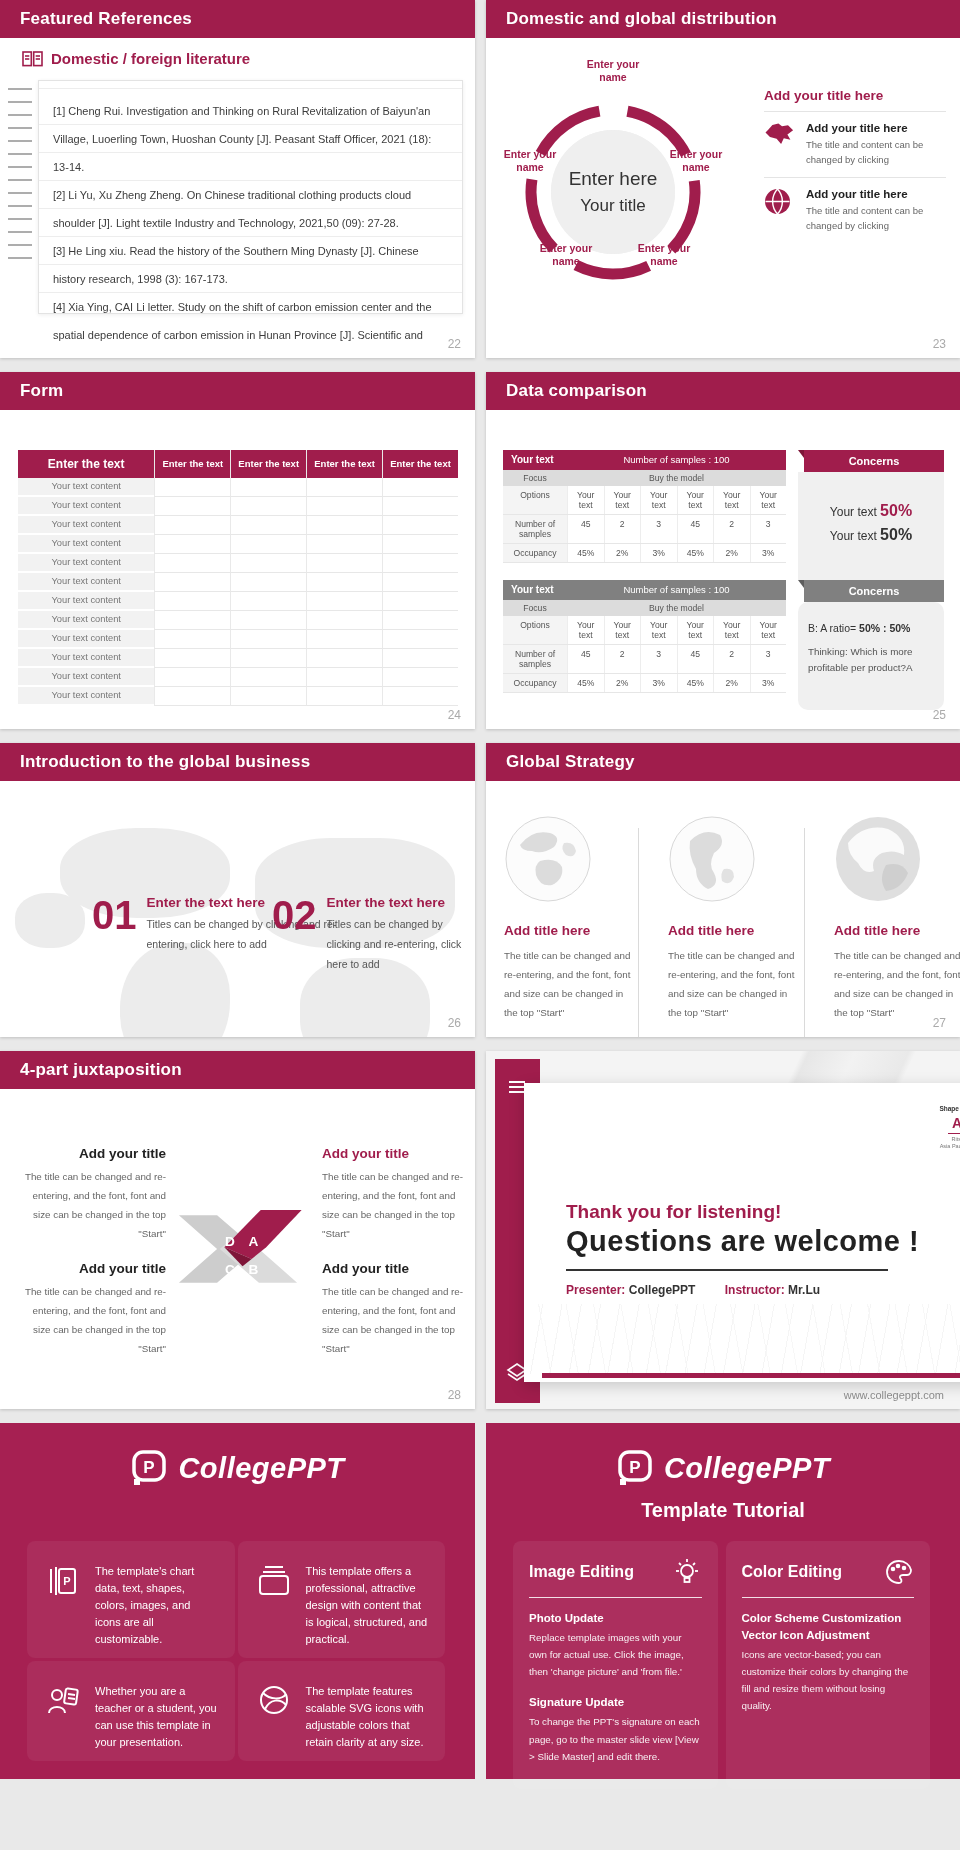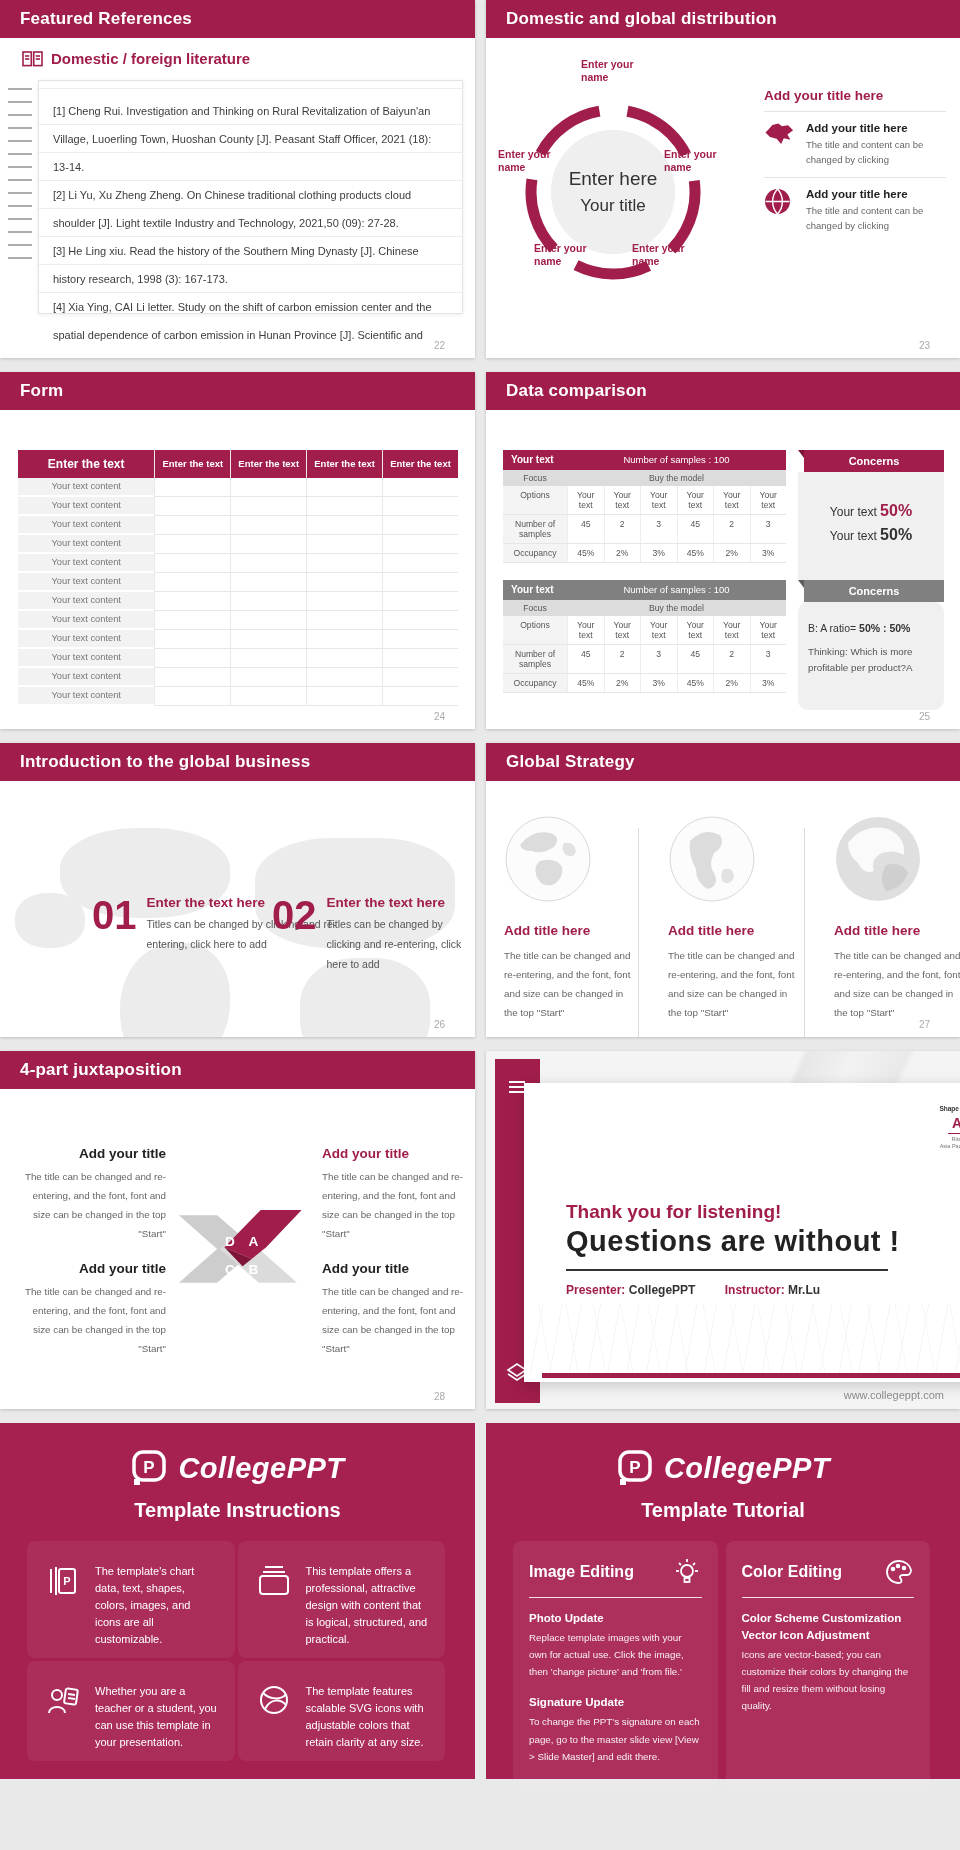--- a/index.html
+++ b/index.html
@@ -10,34 +10,34 @@
   body{
     width:960px; height:1850px; background:#E9E9E9; position:relative;
     font-family:"Liberation Sans", sans-serif; overflow:hidden;
   }
   .sheet{display:grid; grid-template-columns:475px 474px; gap:14px 11px;}
   .sheet > :nth-child(odd){grid-column:1;}
   .slide{background:#fff; position:relative; overflow:hidden; box-shadow:0 1px 3px rgba(0,0,0,.18);}
   .r1{height:358px}.r2{height:357px}.r3{height:294px}.r4{height:358px}.r5{height:356px}
   .hbar{height:38px; background:var(--red); color:#fff; font-weight:bold; font-size:17px;
         line-height:38px; padding-left:20px; letter-spacing:.2px;}
-  .pagenum{position:absolute; right:30px; bottom:7px; font-size:10px; color:#aaa;}
+  .pagenum{position:absolute; right:14px; bottom:7px; font-size:12px; color:#aaa;}
   
   .litHead{position:absolute; left:22px; top:50px; display:flex; align-items:center; gap:8px;
            color:var(--red); font-weight:bold; font-size:15px;}
   .spiral{position:absolute; left:8px; top:88px; width:24px; height:178px;
           background:repeating-linear-gradient(to bottom,#ADADAD 0 2px, transparent 2px 13px);}
   .refPanel{position:absolute; left:38px; top:80px; right:12px; bottom:44px; background:#fff;
             border:1px solid #E3E3E3; box-shadow:0 1px 4px rgba(0,0,0,.07);
             padding:16px 12px 0 14px;
             background-image:repeating-linear-gradient(to bottom, transparent 0 27px, #EDEDED 27px 28px);
             background-position:0 16px;}
   .ref{font-size:11px; color:#3c3c3c; line-height:28px;}
   
-  .ringLbl{position:absolute; width:64px; text-align:left; color:var(--red); font-weight:bold;
+  .ringLbl{position:absolute; width:64px; text-align:center; color:var(--red); font-weight:bold;
            font-size:10.5px; line-height:1.25;}
   .ringCenter{position:absolute; left:55px; top:128px; width:144px; height:128px; display:flex;
               flex-direction:column; align-items:center; justify-content:center; color:#333;}
   .itemRow{display:flex; gap:12px; align-items:flex-start; padding:10px 0; border-top:1px solid #E4E4E4;}
   .itemTitle{font-weight:bold; font-size:11.5px; color:#222; margin-bottom:4px;}
   .itemBody{font-size:9.5px; color:#666; line-height:1.55;}
   
   .formTable{position:absolute; left:18px; top:78px; right:17px;}
   .ftr{display:flex;}
   .ftr span{display:block;}
@@ -508,21 +508,21 @@
     </div>
     <div class="tyCard">
       <div class="mesh"></div>
       <div class="apu">
         <div style="font-size:6.5px; font-weight:bold; color:#333;">Shape your world</div>
         <div style="font-size:14px; font-weight:bold; color:var(--red); border-bottom:1.5px solid var(--red); display:inline-block; padding:0 4px;">APU</div>
         <div style="font-size:5.5px; color:#777; margin-top:2px;">Ritsumeikan</div>
         <div style="font-size:5.5px; color:#777;">Asia Pacific University</div>
       </div>
       <div style="position:absolute; left:42px; top:118px; color:var(--red); font-weight:bold; font-size:19px;">Thank you for listening!</div>
-      <div style="position:absolute; left:42px; top:142px; color:#222; font-weight:bold; font-size:29px; letter-spacing:.5px;">Questions are without !</div>
+      <div style="position:absolute; left:42px; top:142px; color:#222; font-weight:bold; font-size:29px; letter-spacing:.5px;">Questions are welcome !</div>
       <div style="position:absolute; left:42px; top:186px; width:322px; height:2px; background:#333;"></div>
       <div style="position:absolute; left:42px; top:200px; font-size:12px; font-weight:bold;">
         <span style="color:var(--red);">Presenter:</span>
         <span style="color:#333; margin-right:26px;">CollegePPT</span>
         <span style="color:var(--red);">Instructor:</span>
         <span style="color:#333;">Mr.Lu</span>
       </div>
       <div class="redStrip"></div>
     </div>
     <div style="position:absolute; right:16px; bottom:8px; font-size:11px; color:#8a8a8a;">www.collegeppt.com</div>
@@ -532,21 +532,20 @@
     <div class="brandRow">
       <span>
         <svg width="38" height="38" viewBox="0 0 38 38" fill="none">
           <rect x="4" y="3" width="30" height="28" rx="9" stroke="#fff" stroke-width="3.5"></rect>
           <text x="19" y="24" font-size="17" font-weight="bold" fill="#fff" text-anchor="middle">P</text>
           <rect x="4" y="30" width="6" height="6" fill="#fff"></rect>
         </svg>
       </span>
       <span class="brandName">CollegePPT</span>
     </div>
-    <div class="promoTitle">Template Instructions</div>
     <div class="cardGrid">
       <div class="pCard">
         <span>
           <svg width="36" height="34" viewBox="0 0 36 34" fill="none" stroke="#fff" stroke-width="2">
             <path d="M6 6 L6 30 M11 4 L11 32"></path>
             <rect x="14" y="6" width="16" height="24" rx="2"></rect>
             <text x="22" y="22" font-size="11" font-weight="bold" fill="#fff" stroke="none" text-anchor="middle">P</text>
           </svg>
         </span>
         <p>The template's chart data, text, shapes, colors, images, and icons are all customizable.</p>

